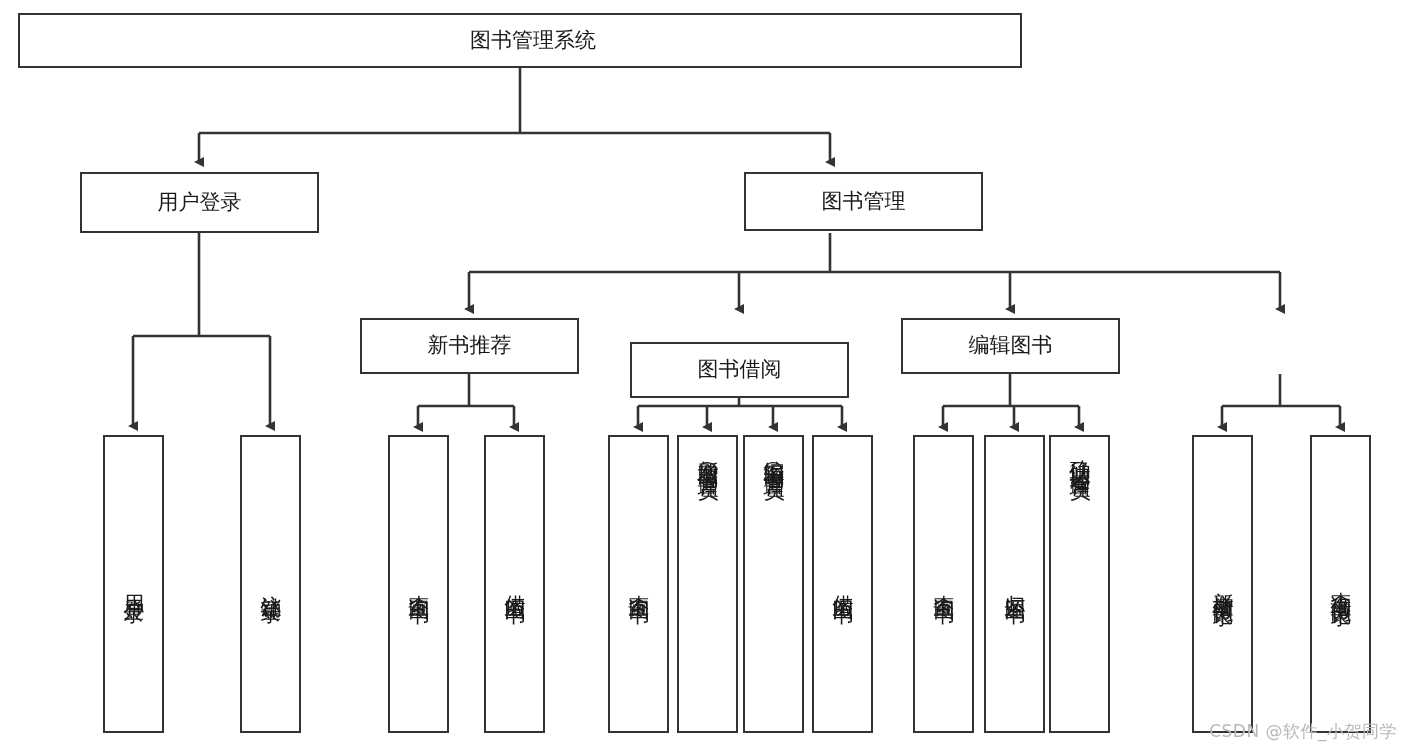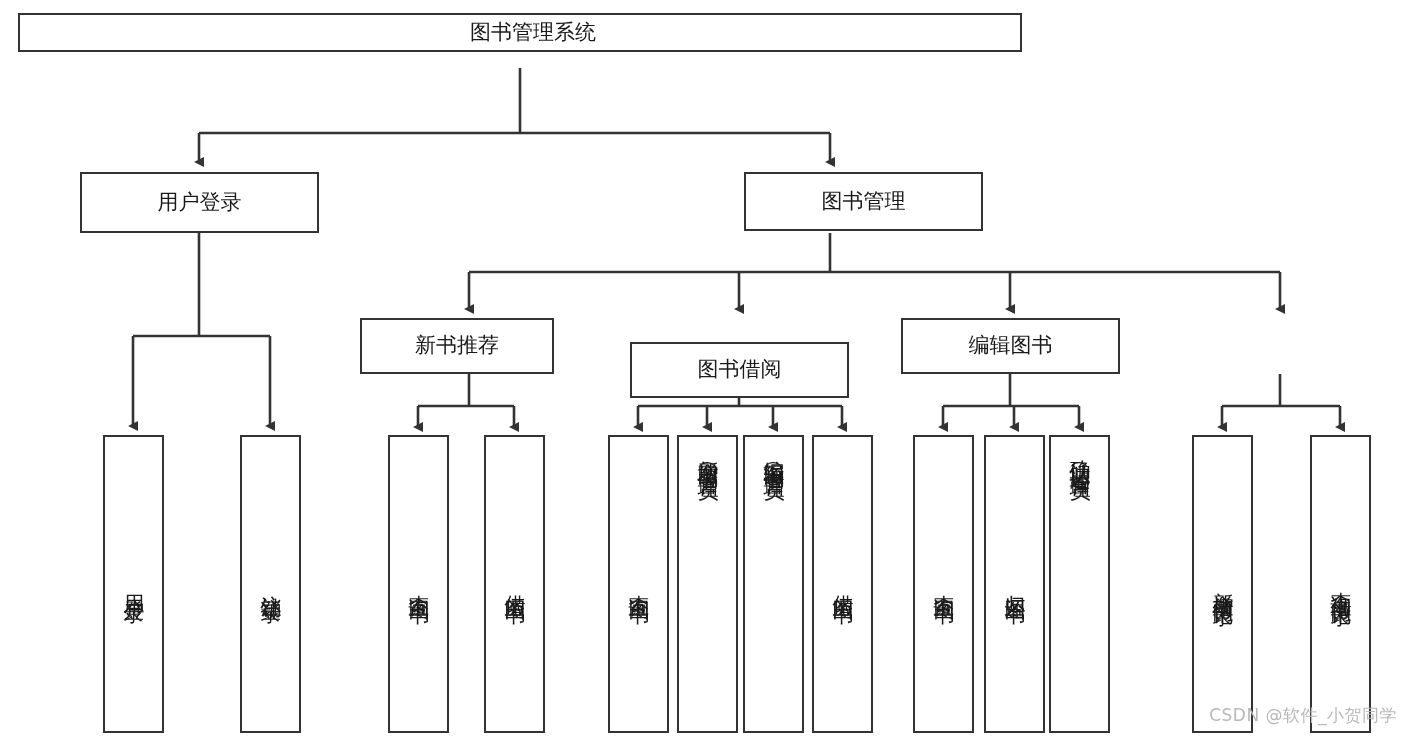--- a/index.html
+++ b/index.html
@@ -59,21 +59,21 @@
     line-height: 1;
     white-space: nowrap;
   }
   .node.v.mid {
     align-items: center;
     padding-top: 0;
   }
   .watermark {
     position: absolute;
     right: 8px;
-    bottom: 20px;
+    bottom: 4px;
     font-size: 17px;
     color: #b8b8b8;
     letter-spacing: 0.5px;
     white-space: nowrap;
   }
 </style>
 </head>
 <body>
 
 <div id="canvas">
@@ -121,32 +121,32 @@
       <path d="M 1014 406 L 1014 427" marker-end="url(#arrow)"></path>
       <path d="M 1079 406 L 1079 427" marker-end="url(#arrow)"></path>
 
       <path d="M 1280 374 L 1280 406"></path>
       <path d="M 1222 406 L 1340 406"></path>
       <path d="M 1222 406 L 1222 427" marker-end="url(#arrow)"></path>
       <path d="M 1340 406 L 1340 427" marker-end="url(#arrow)"></path>
     </g>
   </svg>
 
-  <div class="node root h" style="left:18px; top:13px; width:1004px; height:39px;padding-left:26px;">
+  <div class="node root h" style="left:18px; top:13px; width:1004px; height:55px;padding-left:26px;">
     <span class="label">图书管理系统</span>
   </div>
 
   <div class="node h" style="left:80px; top:172px; width:239px; height:61px;">
     <span class="label">用户登录</span>
   </div>
   <div class="node h" style="left:744px; top:172px; width:239px; height:59px;">
     <span class="label">图书管理</span>
   </div>
 
-  <div class="node h" style="left:360px; top:318px; width:194px; height:56px;align-items:center;">
+  <div class="node h" style="left:360px; top:318px; width:219px; height:56px;align-items:center;">
     <span class="label">新书推荐</span>
   </div>
   <div class="node h" style="left:630px; top:318px; width:219px; height:56px;margin-top:24px;">
     <span class="label">图书借阅</span>
   </div>
   <div class="node h" style="left:901px; top:318px; width:219px; height:56px;">
     <span class="label">编辑图书</span>
   </div>
 
   <div class="node v mid" style="left:103px; top:435px; width:61px; height:298px;">

